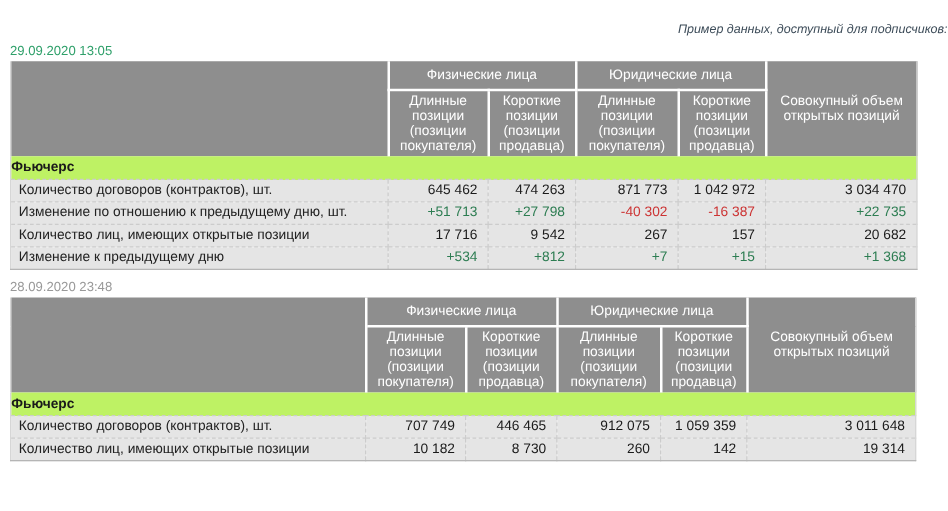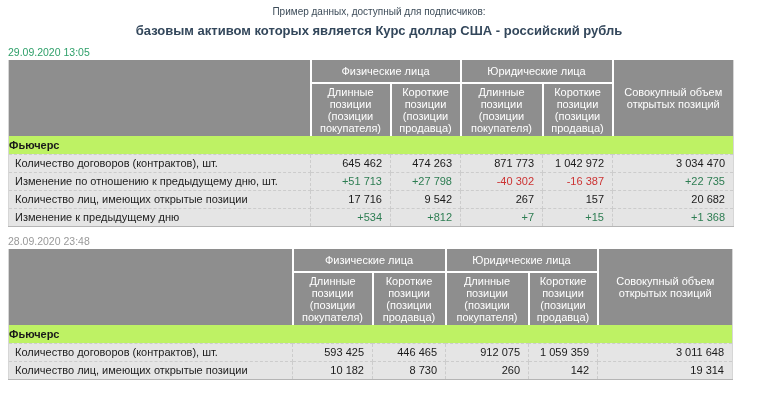--- a/index.html
+++ b/index.html
@@ -4,24 +4,25 @@
 <style>
   html,body{
     margin:0; padding:0;
     width:758px; height:409px;
     background:#ffffff;
     overflow:hidden;
     font-family:"Liberation Sans", sans-serif;
     -webkit-font-smoothing:antialiased;
   }
   .note{
-    padding-top:6px;
-    text-align:center;
+    padding-top:18px;
+    text-align:right;
     font-size:10px;
     color:#3d4c59;
+    font-style:italic;
   }
   .title{
     margin-top:6px;
     text-align:center;
     font-size:13px;
     font-weight:bold;
     color:var(--title,#33475b);
     line-height:1.3;
   }
   .status-row{
@@ -99,21 +100,20 @@
   }
   tbody td.pos{ color:var(--pos,#2d7d52); }
   tbody td.neg{ color:var(--neg,#cc3333); }
 </style>
 </head>
 <body>
 
 <div class="note">Пример данных, доступный для подписчиков:</div>
 
 <div class="title">
-  <div>базовым активом которых является Курс доллар США - российский рубль</div>
 </div>
 
 <div class="status-row">
   <span class="ts-current">29.09.2020 13:05</span>
 </div>
 
 <table class="data-table t1">
   <colgroup>
     <col style="width:302px">
       <col style="width:80px">
@@ -199,21 +199,21 @@
       <th class="sep-r">Длинные позиции (позиции покупателя)</th>
       <th class="sep-r">Короткие позиции (позиции продавца)</th>
     </tr>
   </thead>
   <tbody>
     <tr class="section-row">
       <td colspan="6">Фьючерс</td>
     </tr>
   <tr>
         <td class="row-label">Количество договоров (контрактов), шт.</td>
-        <td class="num ">593 425</td>
+        <td class="num ">707 749</td>
         <td class="num ">446 465</td>
         <td class="num ">912 075</td>
         <td class="num ">1 059 359</td>
         <td class="num ">3 011 648</td>
       </tr>
       <tr>
         <td class="row-label">Количество лиц, имеющих открытые позиции</td>
         <td class="num ">10 182</td>
         <td class="num ">8 730</td>
         <td class="num ">260</td>

